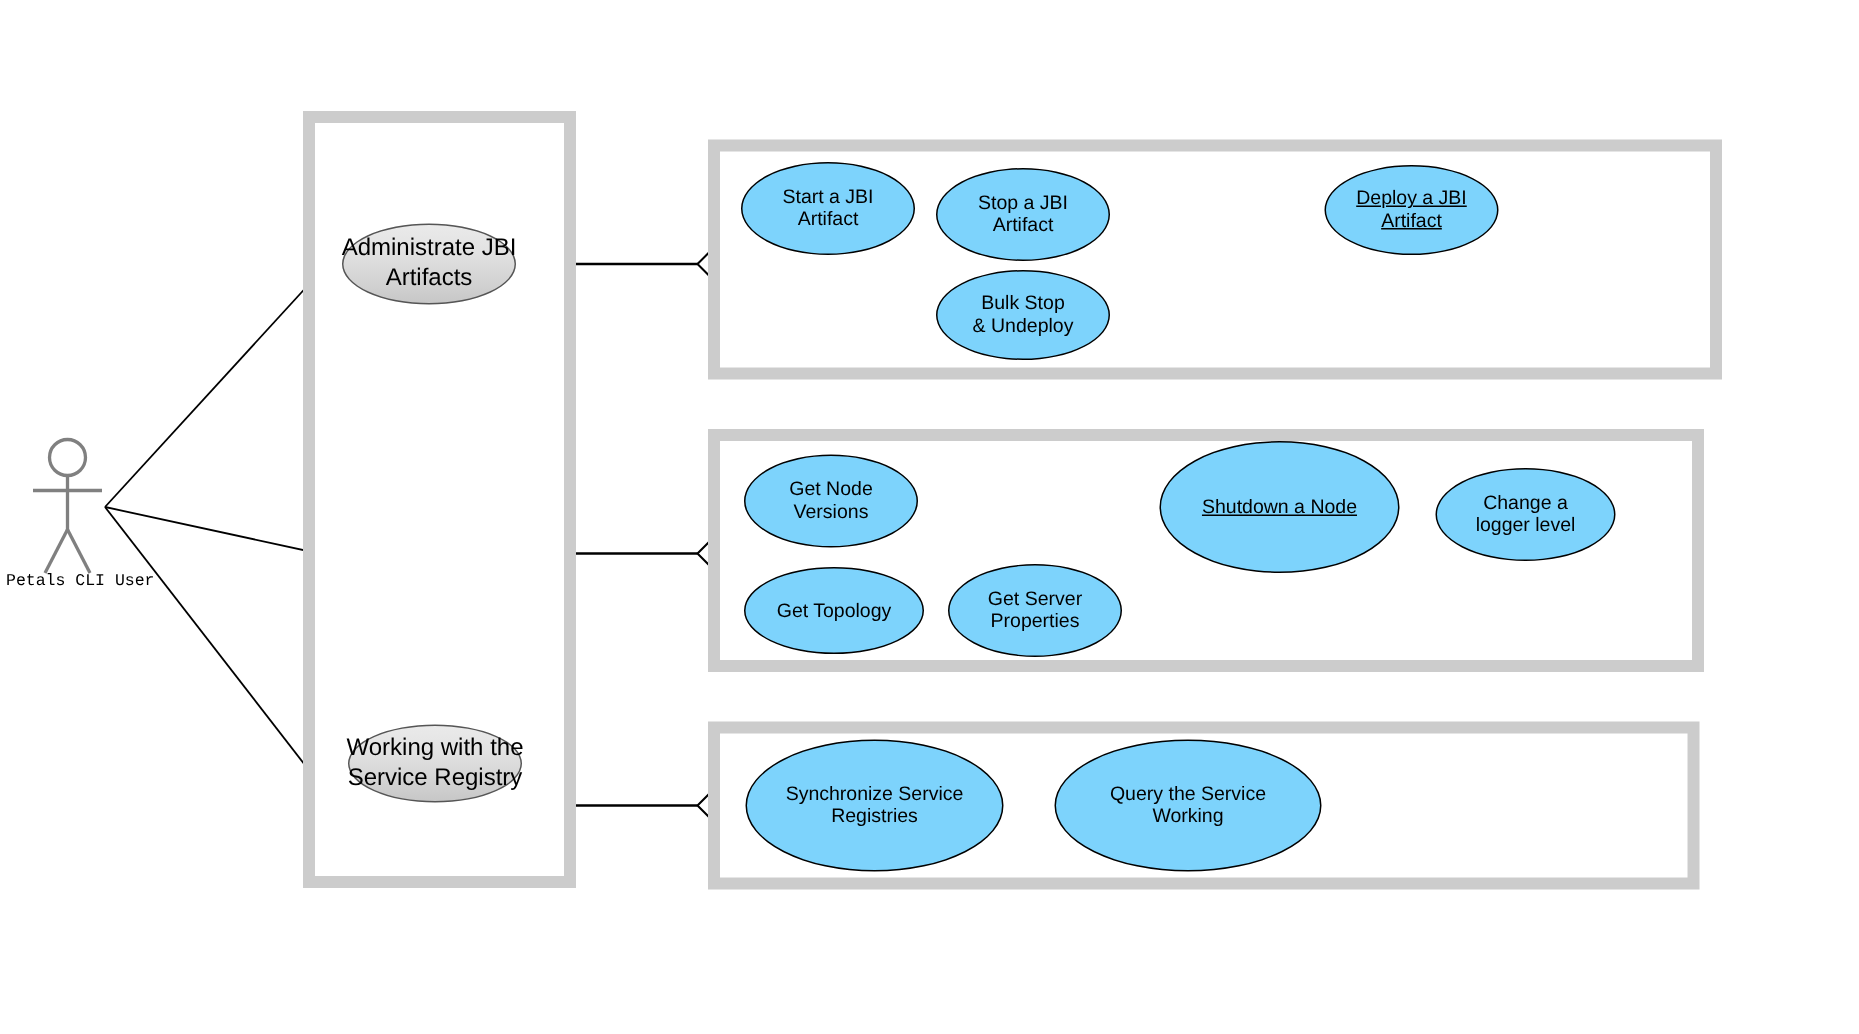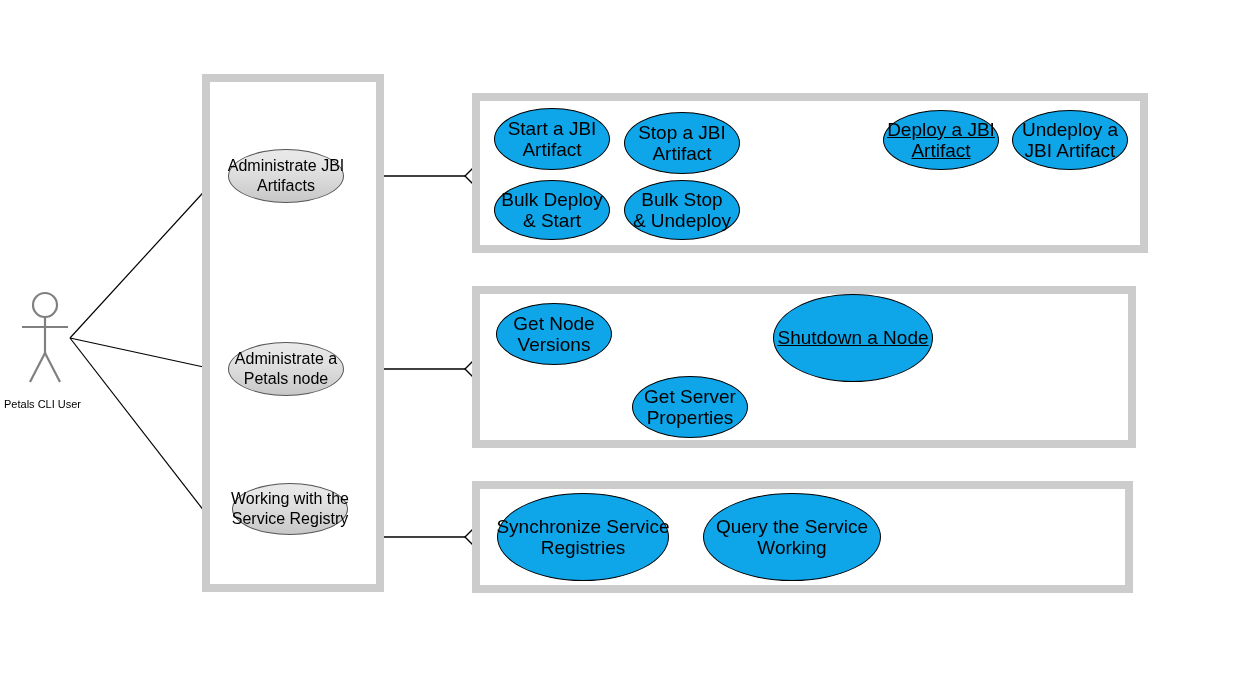--- a/index.html
+++ b/index.html
@@ -31,46 +31,45 @@
     position: absolute;
     background: #ffffff;
     border: 8px solid #cccccc;
     box-sizing: border-box;
   }
   .uc {
     position: absolute;
     box-sizing: border-box;
     border: 1.5px solid #000000;
     border-radius: 50%;
-    background: #0ea5e9;
+    background: #7dd3fc;
     display: flex;
     align-items: center;
     justify-content: center;
     text-align: center;
     font-family: "Liberation Sans", sans-serif;
-    font-size: 19px;
+    font-size: 13px;
     line-height: 1.12;
     color: #000000;
     white-space: nowrap;
   }
   .uc span { display: block; }
   .uc-main {
     border: 1px solid #555555;
     background: linear-gradient(to bottom, #eaeaea 0%, #e2e2e2 35%, #d2d2d2 75%, #c7c7c7 100%);
     font-size: 16px;
     line-height: 1.25;
     color: #000000;
   }
   .actor-label {
     position: absolute;
-    font-family: Liberation Sans, sans-serif;
+    font-family: Liberation Mono, monospace;
     font-size: 11px;
     color: #000000;
     white-space: nowrap;
-    margin-top: 16px;
   }
 </style>
 </head>
 <body>
 
 <div id="diagram-root">
 
   <svg class="layer" viewBox="0 0 1239 689">
 
     <g>
@@ -113,26 +112,20 @@
   <div class="panel" style="left:202px; top:74px; width:182px; height:518px;">
   </div>
 
   <div class="uc uc-main" style="left:228px; top:149px; width:116px; height:54px;">
     <div>
       <span>Administrate JBI</span>
       <span>Artifacts</span>
     </div>
   </div>
 
-  <div class="uc uc-main" style="left:228px; top:342px; width:116px; height:54px;">
-    <div>
-      <span>Administrate a</span>
-      <span>Petals node</span>
-    </div>
-  </div>
 
   <div class="uc uc-main" style="left:232px; top:483px; width:116px; height:52px;">
     <div>
       <span>Working with the</span>
       <span>Service Registry</span>
     </div>
   </div>
 
   <div class="panel" style="left:472px; top:93px; width:676px; height:160px;">
   </div>
@@ -151,33 +144,21 @@
     </div>
   </div>
 
   <div class="uc" style="left:883px; top:110px; width:116px; height:60px;text-decoration:underline;">
     <div>
       <span>Deploy a JBI</span>
       <span>Artifact</span>
     </div>
   </div>
 
-  <div class="uc" style="left:1012px; top:110px; width:116px; height:60px;">
-    <div>
-      <span>Undeploy a</span>
-      <span>JBI Artifact</span>
-    </div>
-  </div>
-
-  <div class="uc" style="left:494px; top:180px; width:116px; height:60px;">
-    <div>
-      <span>Bulk Deploy</span>
-      <span>&amp; Start</span>
-    </div>
-  </div>
+
 
   <div class="uc" style="left:624px; top:180px; width:116px; height:60px;">
     <div>
       <span>Bulk Stop</span>
       <span>&amp; Undeploy</span>
     </div>
   </div>
 
   <div class="panel" style="left:472px; top:286px; width:664px; height:162px;">
   </div>
@@ -189,21 +170,32 @@
     </div>
   </div>
 
 
   <div class="uc" style="left:773px; top:294px; width:160px; height:88px;text-decoration:underline;">
     <div>
       <span>Shutdown a Node</span>
     </div>
   </div>
 
-
+  <div class="uc" style="left:957px; top:312px; width:120px; height:62px;">
+    <div>
+      <span>Change a</span>
+      <span>logger level</span>
+    </div>
+  </div>
+
+  <div class="uc" style="left:496px; top:378px; width:120px; height:58px;">
+    <div>
+      <span>Get Topology</span>
+    </div>
+  </div>
 
   <div class="uc" style="left:632px; top:376px; width:116px; height:62px;">
     <div>
       <span>Get Server</span>
       <span>Properties</span>
     </div>
   </div>
 
   <div class="panel" style="left:472px; top:481px; width:661px; height:112px;">
   </div>

